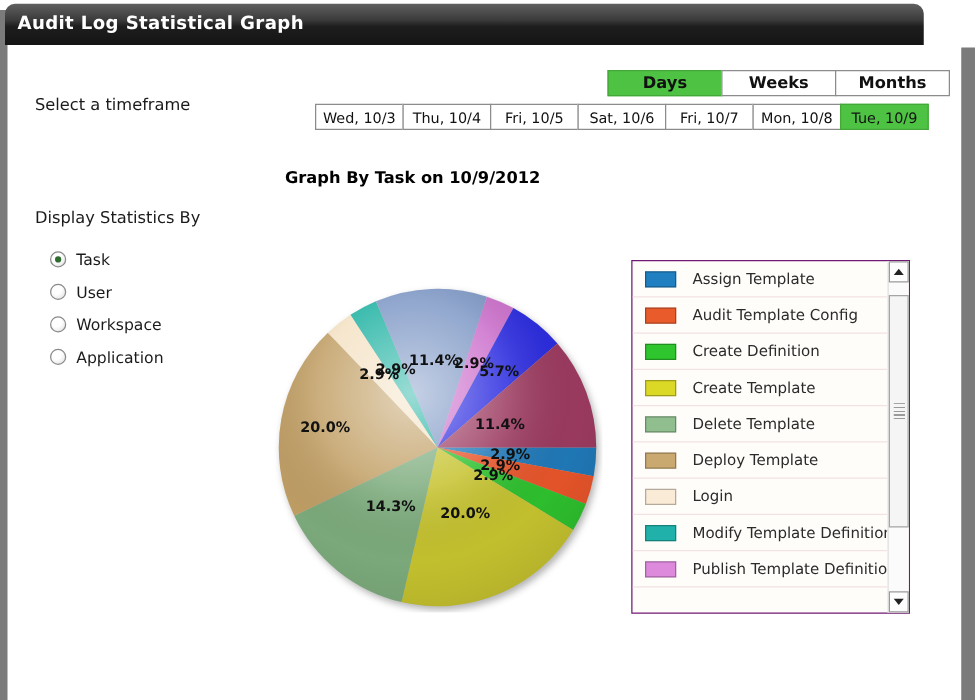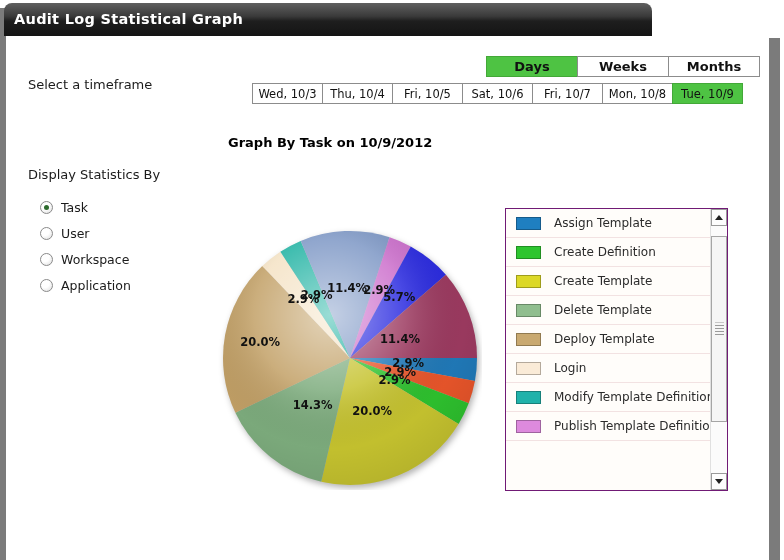--- a/index.html
+++ b/index.html
@@ -1,20 +1,20 @@
 <!DOCTYPE html>
 <html><head>
 <meta charset="utf-8">
 <style>
   html,body{margin:0;padding:0;background:#fff;}
   #stage{position:relative;width:784px;height:560px;overflow:hidden;background:#fff;
          font-family:"DejaVu Sans","Liberation Sans",sans-serif;}
   .strip-left{position:absolute;left:0;top:8px;width:6px;height:552px;background:#7b7b7b;}
   .strip-right{position:absolute;left:769px;top:38px;width:11px;height:522px;background:#7b7b7b;}
-  .titlebar{position:absolute;left:4px;top:3px;width:648px;height:33px;
+  .titlebar{position:absolute;left:4px;top:3px;width:735px;height:33px;
             border-radius:8px 8px 0 0;
             background:linear-gradient(#606060 0%,#3a3a3a 40%,#1e1e1e 55%,#141414 100%);
             color:#fff;font-size:14.5px;font-weight:bold;letter-spacing:.3px;
             line-height:33px;padding-left:10px;box-sizing:border-box;}
   .tabs{position:absolute;left:470px;top:56px;display:flex;}
   .tab{width:92px;height:21px;box-sizing:border-box;border:1px solid #8c8c8c;margin-left:-1px;
        background:#fff;display:flex;align-items:center;justify-content:center;
        font-size:13px;font-weight:bold;color:#111;cursor:pointer;}
   .tab:first-child{margin-left:16px;}
   .tab.sel{background:#4ec343;border-color:#43a838;}
@@ -170,20 +170,24 @@
       </g>
   </svg>
 
   <div class="legend">
     <div class="legend-rows" id="legend-rows">
         <div class="legend-row">
           <span class="swatch" style="background: rgb(31, 127, 192);"></span>
           <span class="legend-label">Assign Template</span>
         </div>
         <div class="legend-row">
+          <span class="swatch" style="background: rgb(234, 91, 43);"></span>
+          <span class="legend-label">Audit Template Config</span>
+        </div>
+        <div class="legend-row">
           <span class="swatch" style="background: rgb(46, 197, 46);"></span>
           <span class="legend-label">Create Definition</span>
         </div>
         <div class="legend-row">
           <span class="swatch" style="background: rgb(220, 216, 38);"></span>
           <span class="legend-label">Create Template</span>
         </div>
         <div class="legend-row">
           <span class="swatch" style="background: rgb(144, 190, 142);"></span>
           <span class="legend-label">Delete Template</span>

